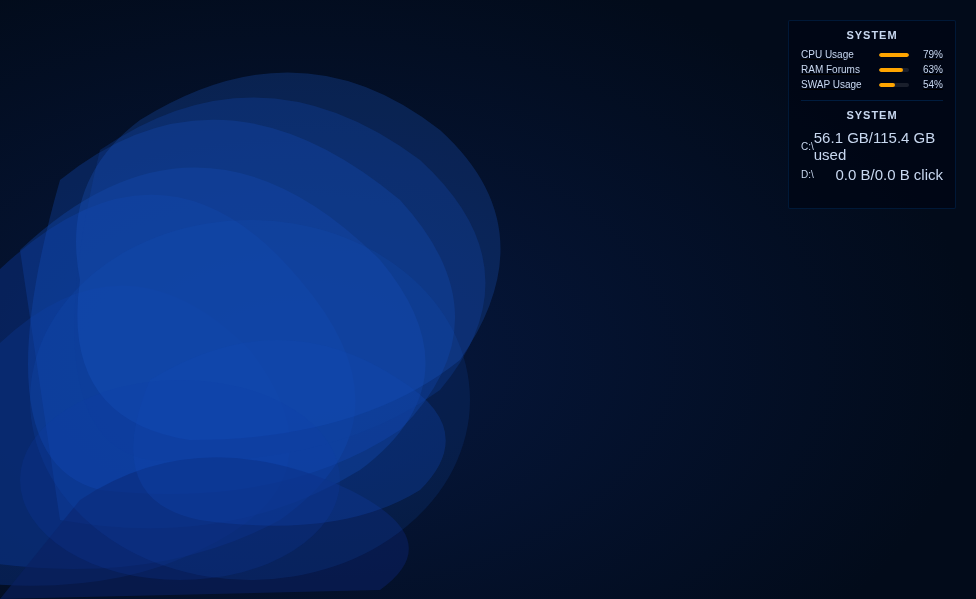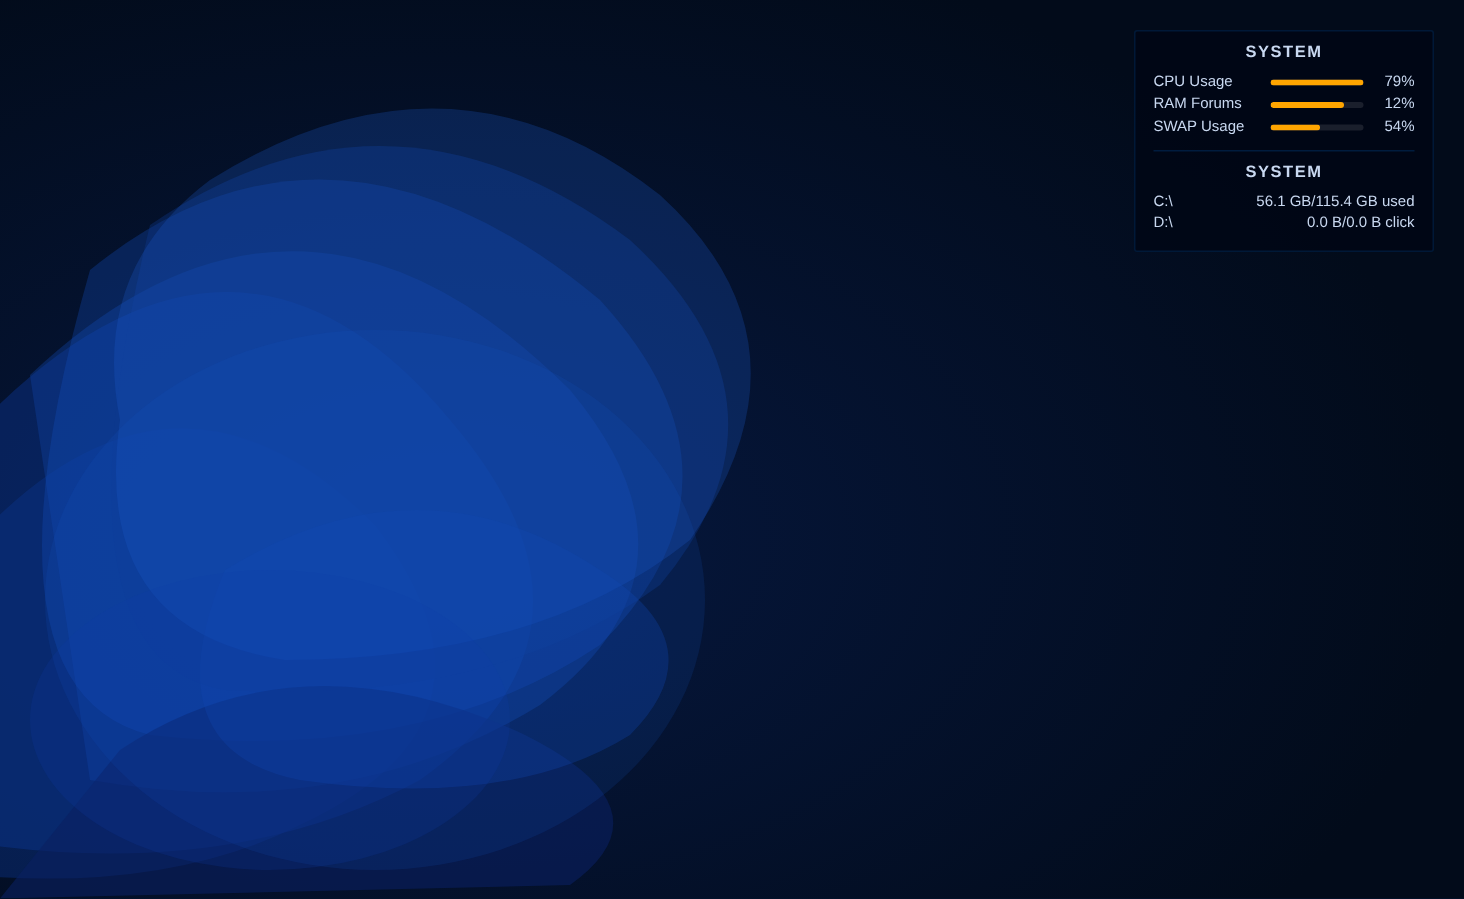--- a/index.html
+++ b/index.html
@@ -89,41 +89,42 @@
       font-size: 11px;
       text-decoration: none;
       cursor: pointer;
     }
 
     
     .system-widget {
       position: absolute;
       top: 20px;
       right: 20px;
-      width: 200px;
+      width: 168px;
       background: rgba(0, 5, 20, 0.75);
       border: 1px solid rgba(0, 60, 120, 0.35);
       border-radius: 2px;
-      padding: 8px 12px 10px;
+      padding: 8px 12px 22px;
     }
 
     .widget-section-title {
       color: #c8d8f0;
       font-size: 11px;
       font-weight: 600;
       text-align: center;
       letter-spacing: 1px;
       margin-bottom: 8px;
     }
 
     .stat-row {
       display: flex;
       align-items: center;
       justify-content: space-between;
       margin-bottom: 4px;
+      text-decoration: underline;
     }
 
     .stat-label {
       color: #c8d8f0;
       font-size: 10px;
       min-width: 72px;
     }
 
     .stat-bar-container {
       flex: 1;
@@ -163,21 +164,21 @@
       margin-bottom: 3px;
     }
 
     .disk-label {
       color: #c8d8f0;
       font-size: 10px;
     }
 
     .disk-value {
       color: #c8d8f0;
-      font-size: 10px;
+      font-size: 15px;
     }
   </style>
 </head>
 <body>
 
 <div class="bg">
   <svg class="bg-svg" viewBox="0 0 976 599" xmlns="http://www.w3.org/2000/svg">
     <defs>
       <radialGradient id="bgGrad" cx="30%" cy="60%" r="70%">
         <stop offset="0%" stop-color="#061840"></stop>
@@ -230,21 +231,21 @@
       <div class="stat-bar cpu" style="width:100%"></div>
     </div>
     <span class="stat-value">79%</span>
   </div>
 
   <div class="stat-row">
     <span class="stat-label">RAM Forums</span>
     <div class="stat-bar-container">
       <div class="stat-bar ram" style="width:79%"></div>
     </div>
-    <span class="stat-value">12%</span>
+    <span class="stat-value">63%</span>
   </div>
 
   <div class="stat-row">
     <span class="stat-label">SWAP Usage</span>
     <div class="stat-bar-container">
       <div class="stat-bar swap" style="width:54%"></div>
     </div>
     <span class="stat-value">54%</span>
   </div>
 

